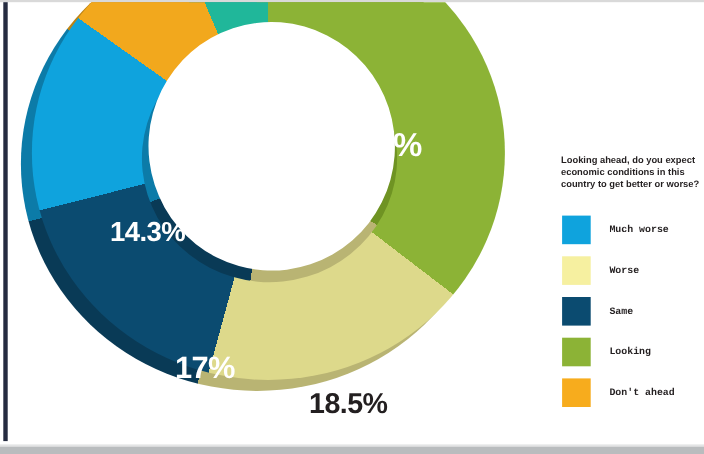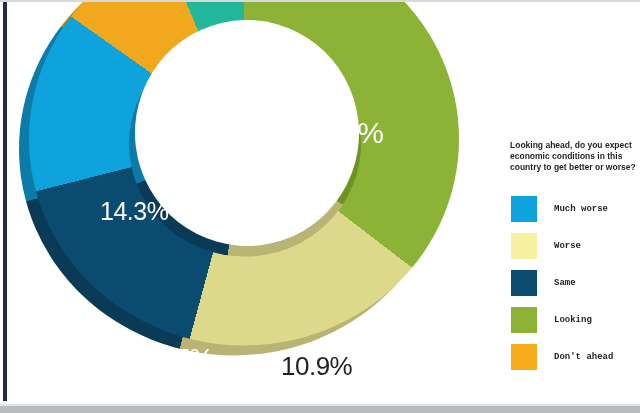--- a/index.html
+++ b/index.html
@@ -46,21 +46,21 @@
     background:rgba(255,255,255,0.0);
   }
   #hole-top{
     left:128px; top:18px; width:224px; height:226px;
     background:#ffffff;
     transform:rotate(-7deg);
   }
 
   .slice-label{
     position:absolute;
-    font-weight:normal;
+    font-weight:bold;
     letter-spacing:-0.5px;
     white-space:nowrap;
     line-height:1;
   }
 
   
   #legend{
     position:absolute;left:503px;top:112px;width:140px;margin-top:28px;
   }
   #legend-question{
@@ -96,22 +96,22 @@
   <div class="edge-top"></div>
   <div class="edge-left"></div>
 
   <div id="chart-area">
     <div class="disc" id="pie-wall" style="background: conic-gradient(rgb(111, 147, 35) 0deg, rgb(111, 147, 35) 128.571deg, rgb(185, 180, 115) 128.571deg, rgb(185, 180, 115) 194.643deg, rgb(9, 58, 86) 194.643deg, rgb(9, 58, 86) 255.357deg, rgb(12, 123, 168) 255.357deg, rgb(12, 123, 168) 306.429deg, rgb(187, 130, 19) 306.429deg, rgb(187, 130, 19) 337.857deg, rgb(24, 140, 118) 337.857deg, rgb(24, 140, 118) 360deg);"></div>
     <div class="disc" id="pie-top" style="background: conic-gradient(rgb(140, 179, 54) 0deg, rgb(140, 179, 54) 128.571deg, rgb(221, 217, 139) 128.571deg, rgb(221, 217, 139) 194.643deg, rgb(11, 75, 112) 194.643deg, rgb(11, 75, 112) 255.357deg, rgb(15, 163, 221) 255.357deg, rgb(15, 163, 221) 306.429deg, rgb(242, 168, 29) 306.429deg, rgb(242, 168, 29) 337.857deg, rgb(32, 183, 154) 337.857deg, rgb(32, 183, 154) 360deg);"></div>
     <div class="disc" id="hole-wall" style="background: conic-gradient(rgb(111, 147, 35) 0deg, rgb(111, 147, 35) 128.571deg, rgb(185, 180, 115) 128.571deg, rgb(185, 180, 115) 194.643deg, rgb(9, 58, 86) 194.643deg, rgb(9, 58, 86) 255.357deg, rgb(12, 123, 168) 255.357deg, rgb(12, 123, 168) 306.429deg, rgb(187, 130, 19) 306.429deg, rgb(187, 130, 19) 337.857deg, rgb(24, 140, 118) 337.857deg, rgb(24, 140, 118) 360deg);"></div>
     <div class="disc" id="hole-top"></div>
 
     <div class="slice-label" style="left: 318px; top: 116px; color: rgb(255, 255, 255); font-size: 30px;">36%</div>
-    <div class="slice-label" style="left: 274px; top: 351px; color: rgb(35, 31, 32); font-size: 26px;">10.9%</div>
-    <div class="slice-label" style="left: 152px; top: 319px; color: rgb(255, 255, 255); font-size: 28px; margin-top: 24px;">17%</div>
+    <div class="slice-label" style="left: 274px; top: 351px; color: rgb(35, 31, 32); font-size: 26px;">18.5%</div>
+    <div class="slice-label" style="left: 152px; top: 319px; color: rgb(255, 255, 255); font-size: 28px;">17%</div>
     <div class="slice-label" style="left: 93px; top: 197px; color: rgb(255, 255, 255); font-size: 25px;">14.3%</div>
     <div class="slice-label" style="left: 156px; top: 86px; color: rgb(255, 255, 255); font-size: 25px;">8.8%</div>
     <div class="slice-label" style="left: 228px; top: 41px; color: rgb(255, 255, 255); font-size: 25px;">6.2%</div>
   </div>
 
   <div id="legend">
     <div id="legend-question">Looking ahead, do you expect economic conditions in this country to get better or worse?</div>
 
     <div class="legend-row">
       <span class="legend-swatch" style="background: rgb(15, 163, 221);"></span>

